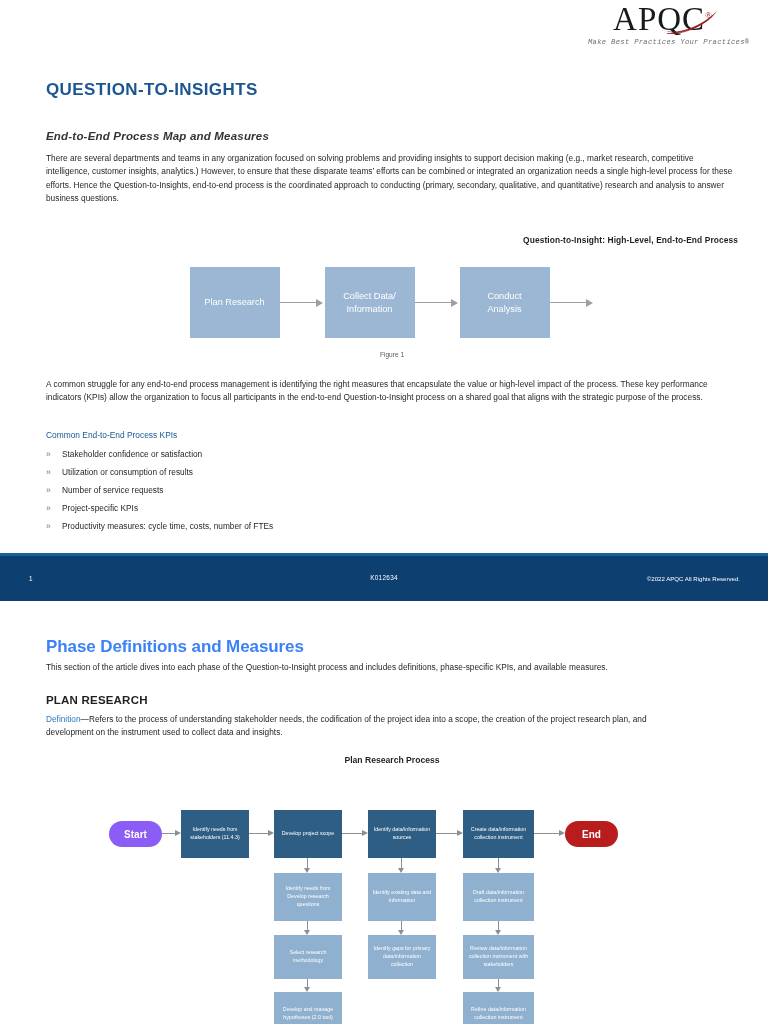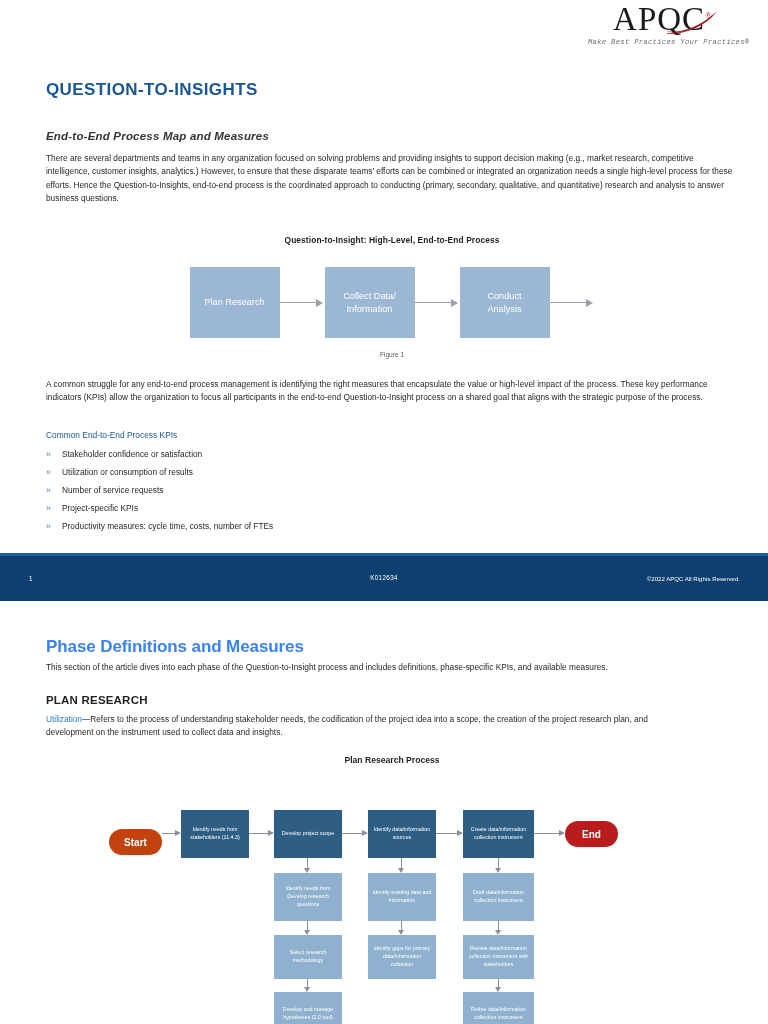--- a/index.html
+++ b/index.html
@@ -99,21 +99,21 @@
   }
 
   
   .fig1-wrap {
     position: absolute;
     top: 235px;
     left: 0;
     width: 692px;
   }
   .fig-title {
-    text-align: center;
+    text-align: right;
     font-size: 8.4px;
     font-weight: bold;
     color: #231f20;
     letter-spacing: 0.1px;
   }
   .fig1-row {
     margin-top: 22px;
     display: flex;
     align-items: center;
     justify-content: center;
@@ -286,21 +286,21 @@
     width: 53px;
     height: 26px;
     border-radius: 13px;
     color: #ffffff;
     font-size: 10px;
     font-weight: bold;
     display: flex;
     align-items: center;
     justify-content: center;
   }
-  .term-start { background: #c2410c; left: 63px; top: 38px; margin-top: 8px; }
+  .term-start { background: #8b5cf6; left: 63px; top: 38px; }
   .term-end   { background: #b91c1c; left: 519px; top: 38px; }
 
   .node {
     position: absolute;
     box-sizing: border-box;
     color: #ffffff;
     display: flex;
     align-items: center;
     justify-content: center;
     text-align: center;
@@ -435,21 +435,21 @@
     </div>
     <div class="kpi-item">
       <span class="kpi-bullet">»</span>
       <span>Productivity measures: cycle time, costs, number of FTEs</span>
     </div>
   </div>
 
   <div class="sec2-title">Phase Definitions and Measures</div>
   <div class="para sec2-para">This section of the article dives into each phase of the Question-to-Insight process and includes definitions, phase-specific KPIs, and available measures.</div>
   <div class="phase-head">PLAN RESEARCH</div>
-  <div class="para phase-def"><span class="def-label">Utilization</span><span>—Refers to the process of understanding stakeholder needs, the codification of the project idea into a scope, the creation of the project research plan, and development on the instrument used to collect data and insights.</span></div>
+  <div class="para phase-def"><span class="def-label">Definition</span><span>—Refers to the process of understanding stakeholder needs, the codification of the project idea into a scope, the creation of the project research plan, and development on the instrument used to collect data and insights.</span></div>
 
   <div class="fig2-wrap">
     <div class="fig2-title">Plan Research Process</div>
 
     <div class="flow">
 
       <div class="terminator term-start">Start</div>
       <div class="terminator term-end">End</div>
 
       <div class="h-conn hc1"></div>

